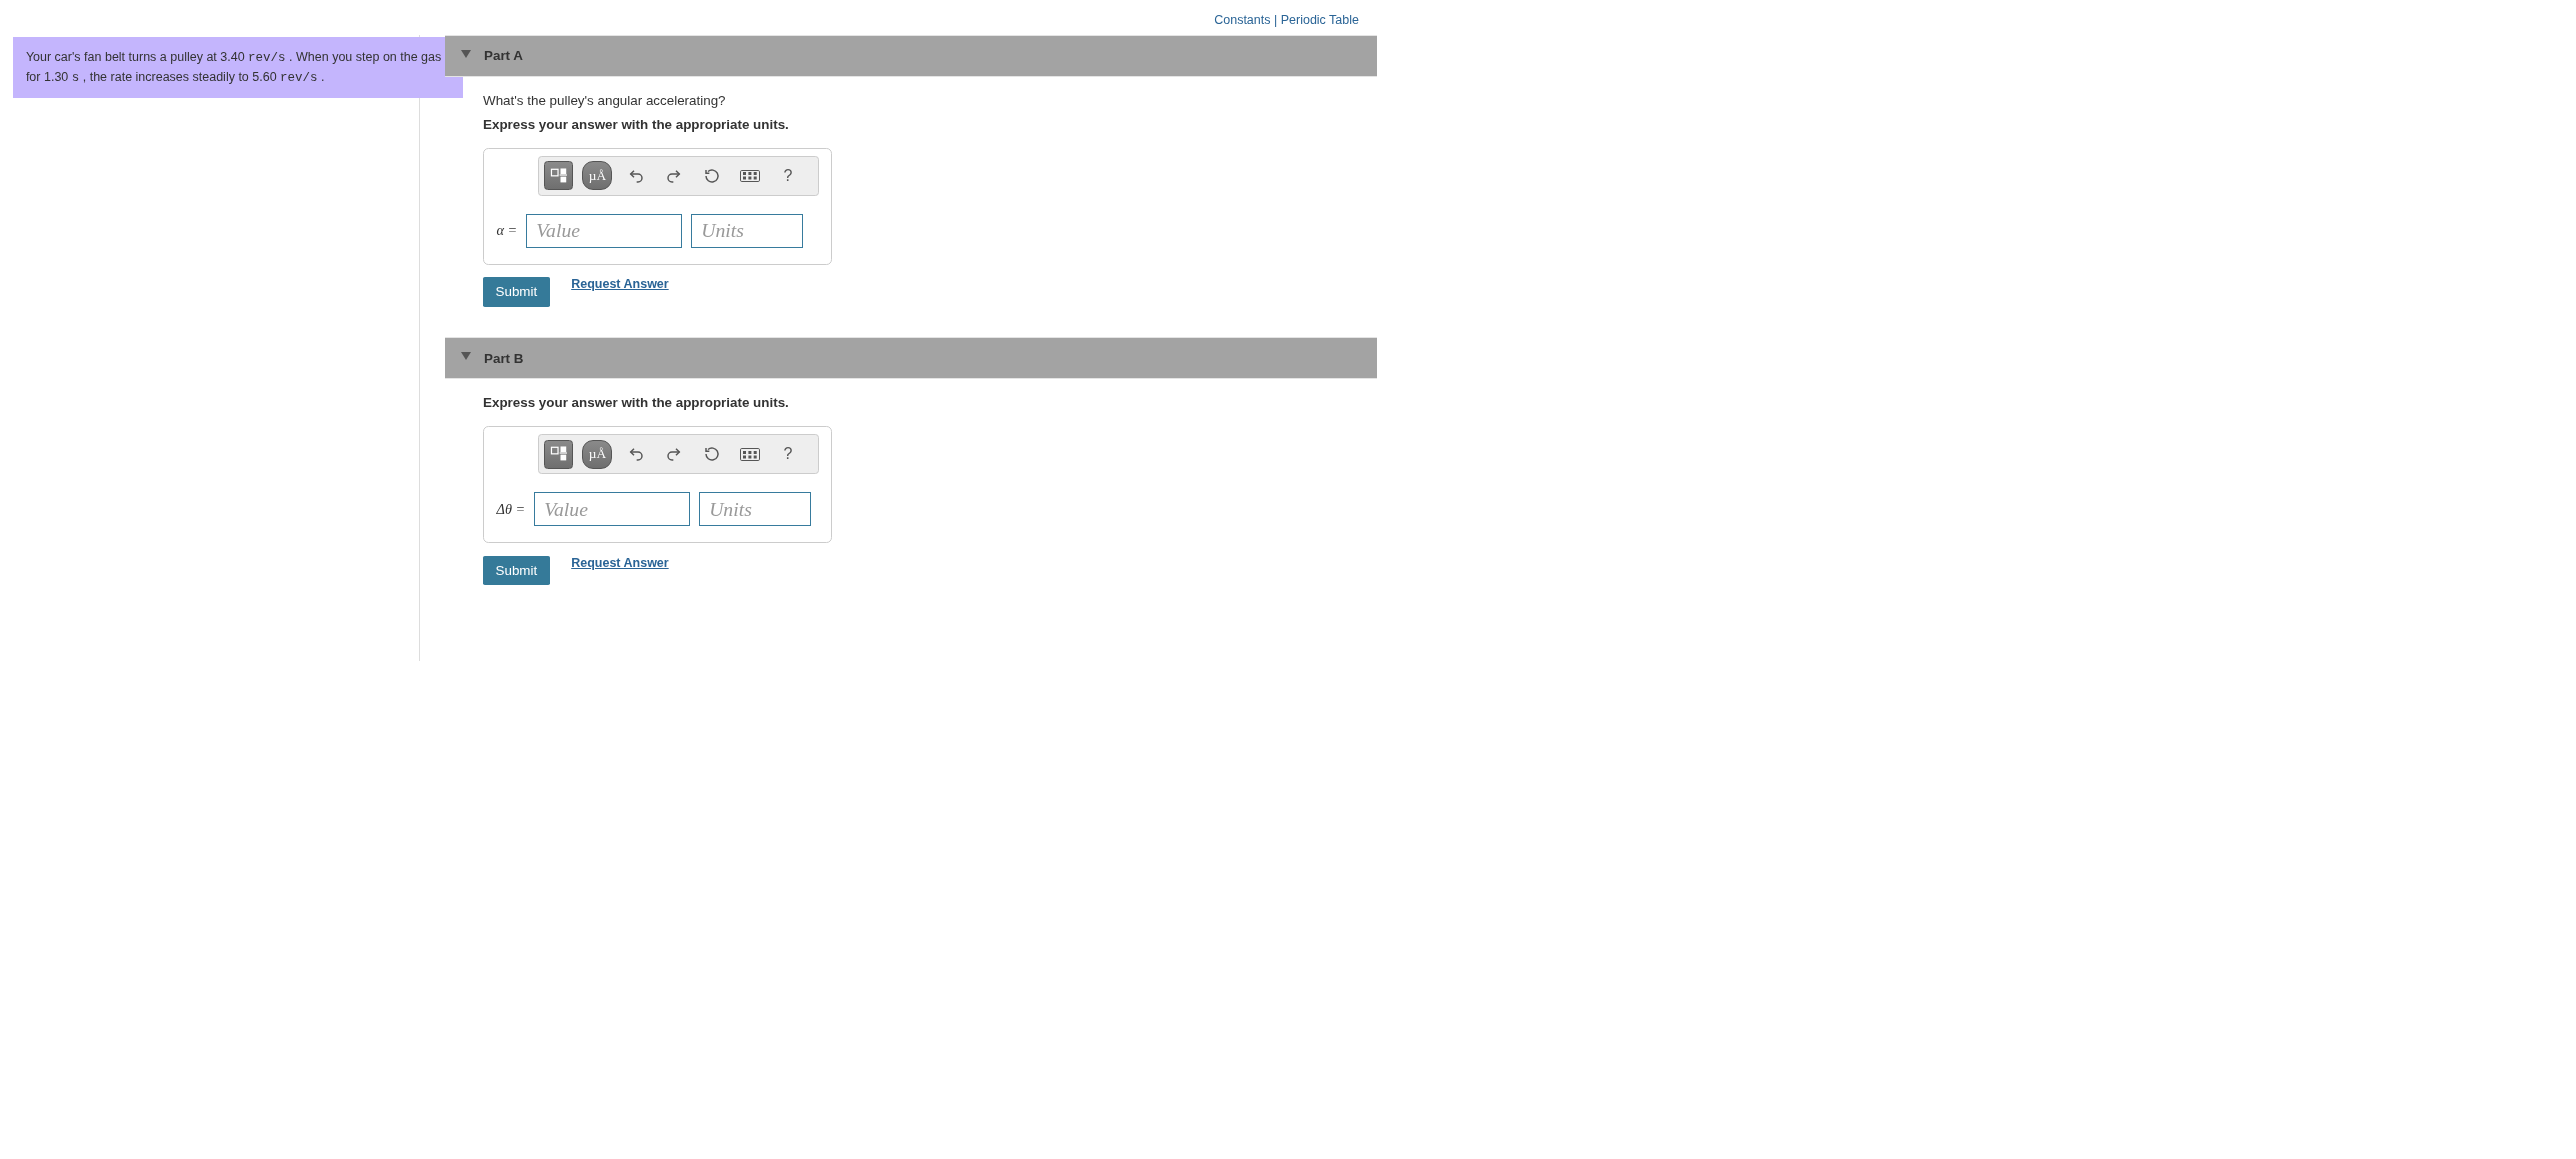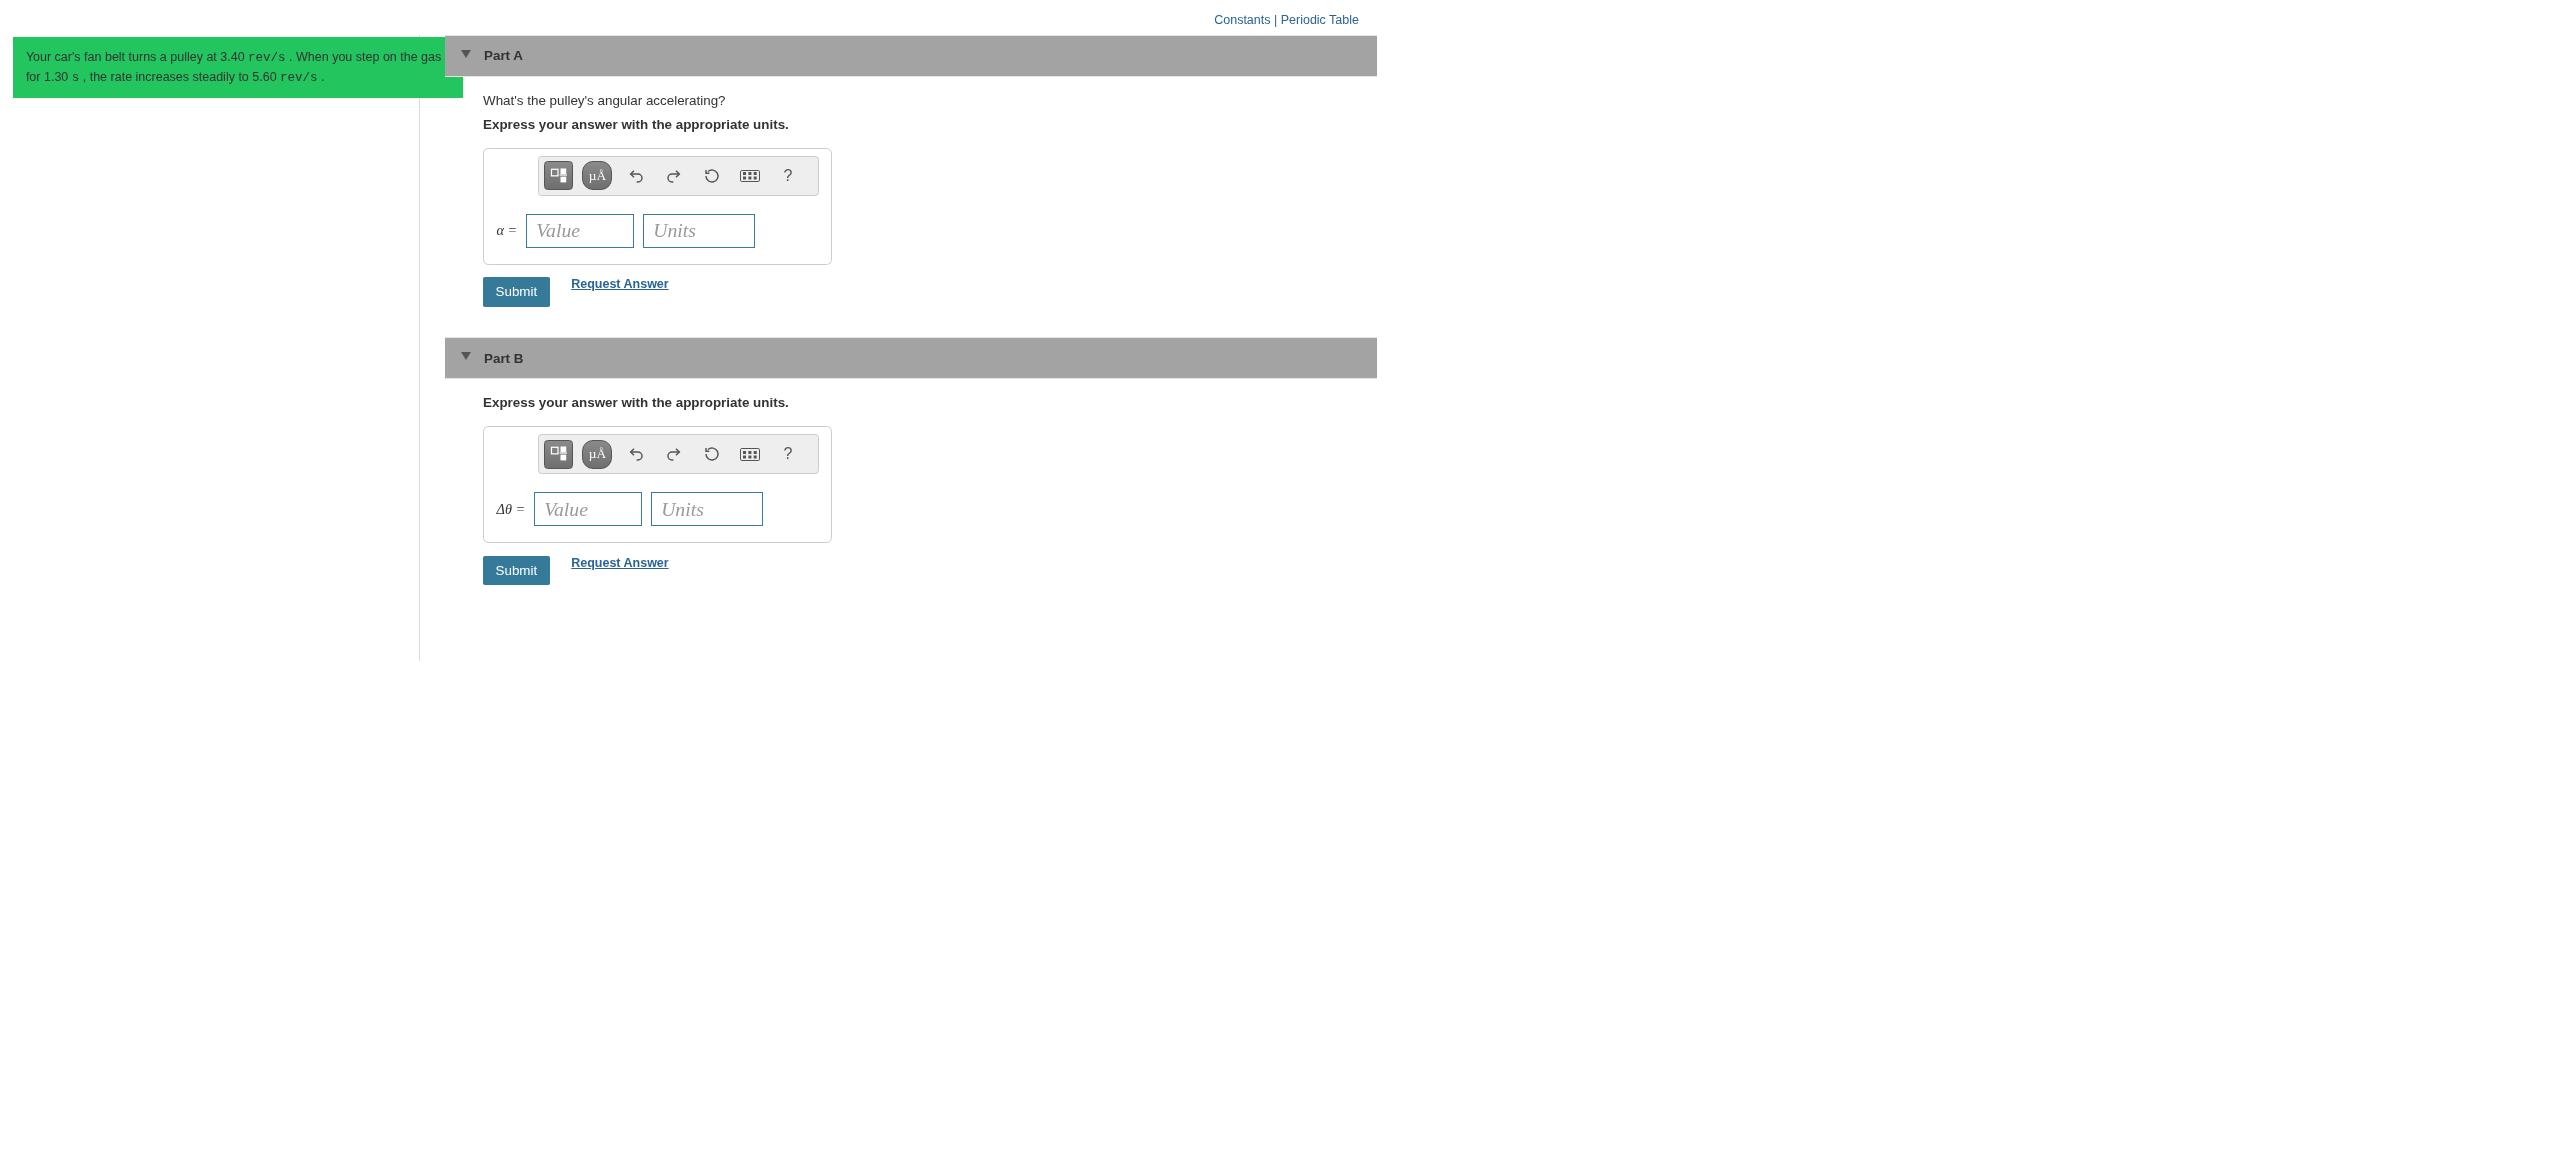--- a/index.html
+++ b/index.html
@@ -19,21 +19,21 @@
   }
   .top-links a { color: #2a6496; text-decoration: none; cursor: pointer; }
   .main-layout { display: flex; }
   .left-col {
     width: 420px;
     padding: 2.7px 0 0 13.4px;
     border-right: 0.9px solid #ddd;
     min-height: 626px;
   }
   .problem-box {
-    background: #22c55e;
+    background: #c4b5fd;
     padding: 10.7px 12.5px;
     color: #333;
     line-height: 1.5;
     width: 450px;
   }
   .rev { font-family: "Courier New", monospace; }
   .right-col {
     flex: 1;
     padding: 0 0 36px 0;
   }
@@ -115,21 +115,21 @@
   .input-field {
     border: 0.9px solid #377b9d;
     height: 34px;
     padding: 0 9px;
     font-family: "Times New Roman", serif;
     font-style: italic;
     font-size: 19.7px;
     color: #333;
   }
   .input-field::placeholder { color: #999; font-style: italic; }
-  .value-input { width: 108px; }
+  .value-input { width: 156px; }
   .units-input { width: 112px; }
   .submit-row { display: flex; gap: 21.5px; }
   .submit-btn {
     background: #357a99;
     color: #fff;
     border: none;
     padding: 7.2px 12.5px;
     font-size: 13.4px;
     cursor: pointer;
     border-radius: 1.8px;

